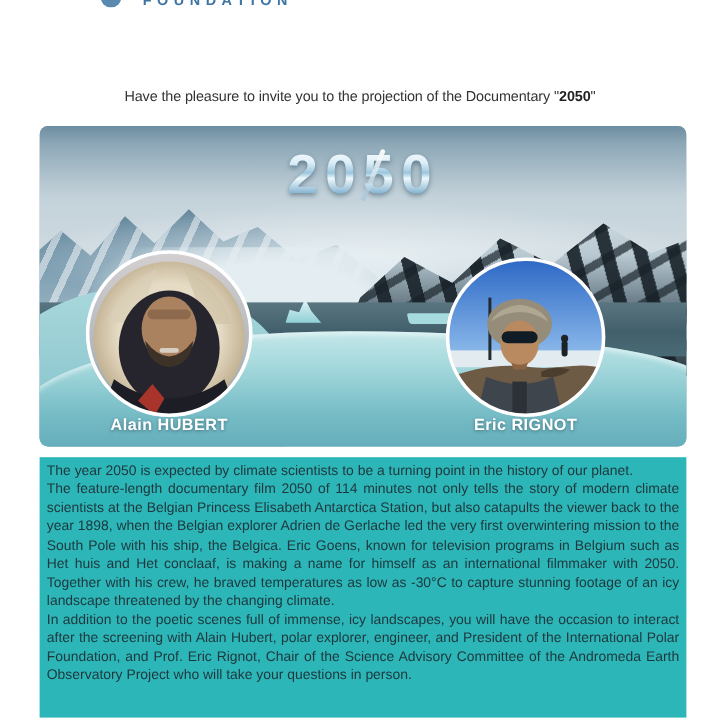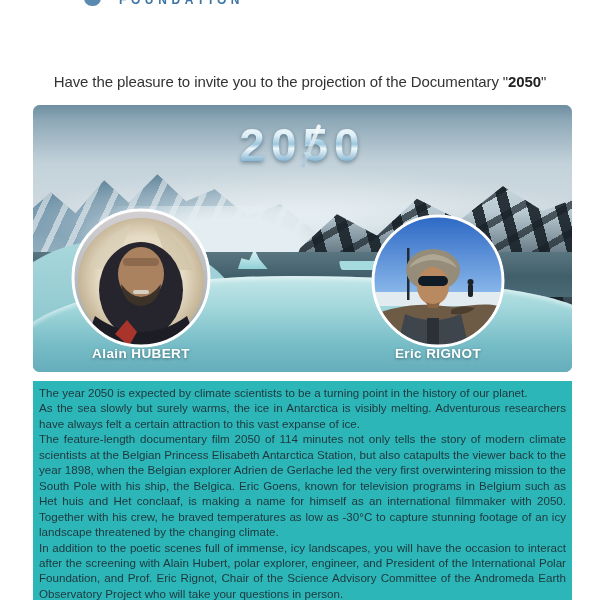--- a/index.html
+++ b/index.html
@@ -9,21 +9,21 @@
 
   
   .logo-strip { position:absolute; top:0; left:0; right:0; height:9px; overflow:hidden; }
   .logo-mark { position:absolute; left:84px; top:-6px; width:17px; height:12px;
                background:var(--logo-blue,#3d74a3); border-radius:0 0 8px 8px; opacity:.85; }
   .logo-text { position:absolute; left:119px; top:-7px; font-size:12px; font-weight:700;
                letter-spacing:4.6px; color:var(--logo-blue,#3d74a3); white-space:nowrap; }
 
   
   .headline { position:absolute; top:73px; left:0; width:600px; text-align:center;
-              font-size:15px; color:#333; letter-spacing:-0.1px; }
+              font-size:12px; color:#333; letter-spacing:-0.1px; }
   .headline .b { font-weight:700; color:#222; }
 
   
   .poster { position:absolute; left:33px; top:105px; width:539px; height:267px;
             border-radius:7px; overflow:hidden; background:#9db8c6; }
   .poster * { position:absolute; }
   .sky { inset:0; background:linear-gradient(180deg,#6d8ea1 0%,#8fa9b8 6%,#c3d2da 22%,
           #ced9df 38%,#b6c9d3 55%,#a7c3cd 72%,#90b7c1 100%); }
   .haze { left:0; right:0; top:24%; height:34%;
           background:radial-gradient(ellipse at 50% 50%, rgba(236,243,246,.85), rgba(236,243,246,0) 72%); }
@@ -173,18 +173,17 @@
         <circle cx="67" cy="67" r="65" fill="none" stroke="#ffffff" stroke-width="3"></circle>
       </svg>
     </div>
 
     <div class="person-name name-left">Alain HUBERT</div>
     <div class="person-name name-right">Eric RIGNOT</div>
   </div>
 
   <div class="description">
     <p><span>The year 2050 is expected by climate scientists to be a turning point in the history of our planet.</span></p>
-    <p><span>As the sea slowly but surely warms, the ice in Antarctica is visibly melting. Adventurous researchers have always felt a certain attraction to this vast expanse of ice.</span></p>
     <p><span>The </span><span class="b">feature-length documentary film 2050</span><span> of 114 minutes not only tells the story of modern climate scientists at the Belgian Princess Elisabeth Antarctica Station, but also catapults the viewer back to the year 1898, when the Belgian explorer Adrien de Gerlache led the very first overwintering mission to the South Pole with his ship, the Belgica. Eric Goens, known for television programs in Belgium such as </span><span class="i">Het huis and Het conclaaf</span><span>, is making a name for himself as an international filmmaker with 2050. Together with his crew, he braved temperatures as low as -30°C to capture stunning footage of an icy landscape threatened by the changing climate.</span></p>
     <p><span>In addition to the poetic scenes full of immense, icy landscapes, you will have the occasion to interact after the screening with </span><span class="b">Alain Hubert</span><span>, polar explorer, engineer, and President of the International Polar Foundation, and </span><span class="b">Prof. Eric Rignot</span><span>, Chair of the Science Advisory Committee of the Andromeda Earth Observatory Project who will take your questions in person.</span></p>
   </div>
 
 </div>
 
 </body></html>

